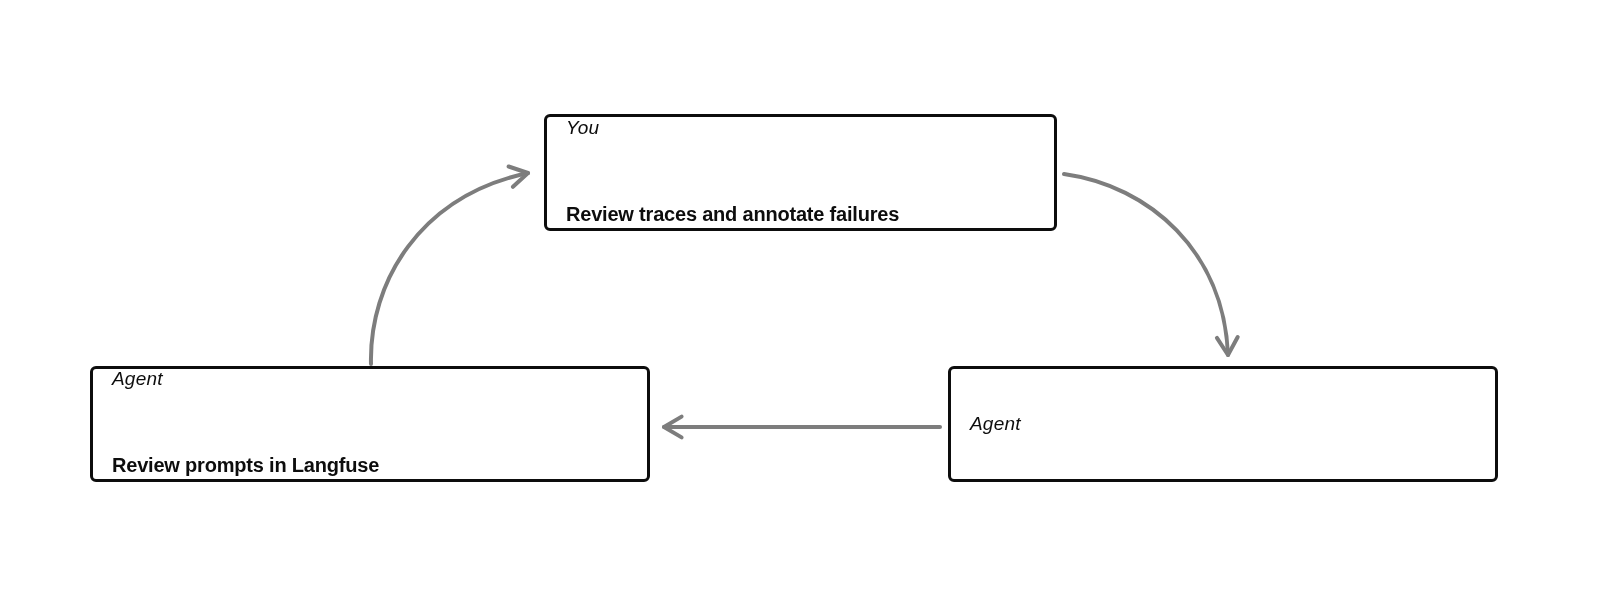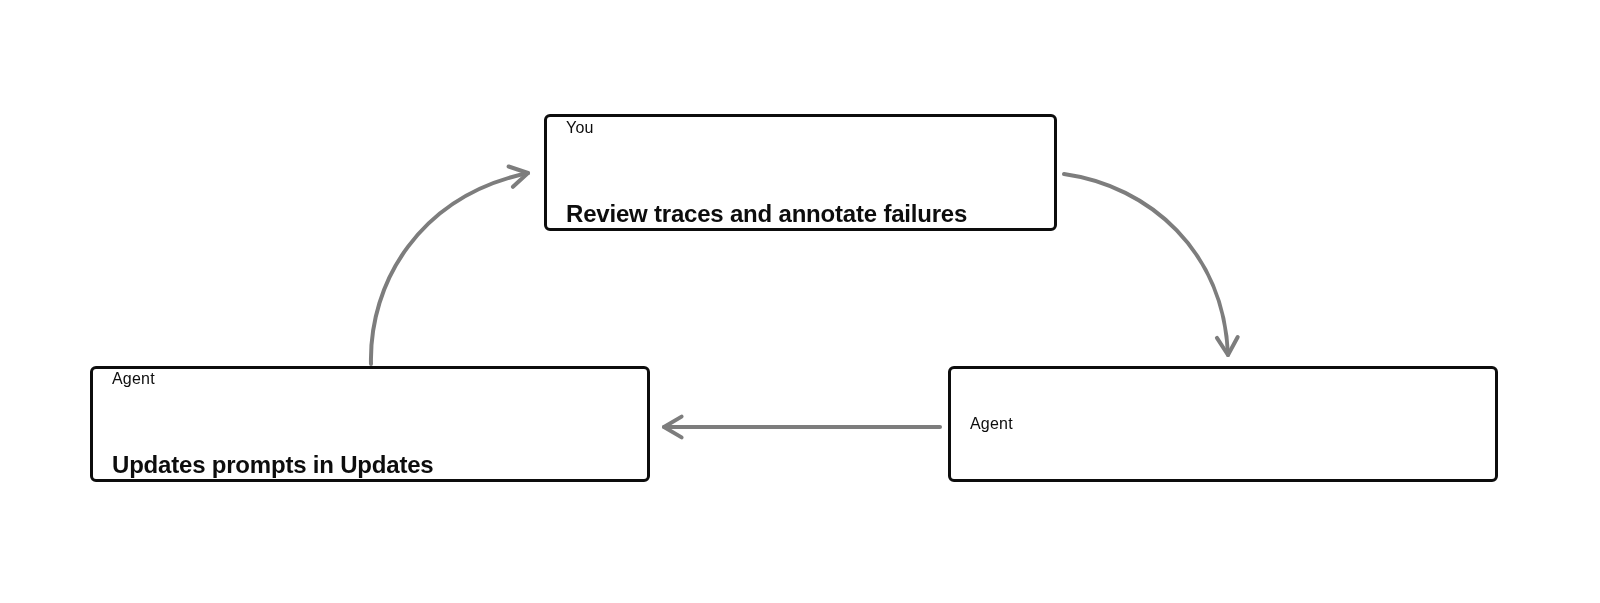--- a/index.html
+++ b/index.html
@@ -45,27 +45,28 @@
     border:3px solid var(--node-border);
     border-radius:6px;
     display:flex;
     flex-direction:column;
     justify-content:center;
     gap:24px;
     padding:0 19px;
     color:var(--text);
   }
   .actor{
-    font-size:16px;
+    font-style:italic;
+    font-size:19px;
     line-height:22px;
     letter-spacing:0.2px;
   }
   .task{
     font-weight:bold;
-    font-size:24px;
+    font-size:20px;
     line-height:30px;
     letter-spacing:-0.2px;
     white-space:nowrap;
     margin-top:36px;
   }
 </style>
 </head>
 <body>
 
 <div class="stage">
@@ -81,20 +82,20 @@
     <path class="arrow" d="M 940 427 L 664 427" marker-end="url(#ah)"></path>
   </svg>
 
   <div class="node" style="left:544px;top:114px;width:513px;height:117px">
     <div class="actor">You</div>
     <div class="task">Review traces and annotate failures</div>
   </div>
 
   <div class="node" style="left:90px;top:366px;width:560px;height:116px">
     <div class="actor">Agent</div>
-    <div class="task">Updates prompts in Updates</div>
+    <div class="task">Review prompts in Langfuse</div>
   </div>
 
   <div class="node" style="left:948px;top:366px;width:550px;height:116px">
     <div class="actor">Agent</div>
   </div>
 
 </div>
 
 </body></html>

